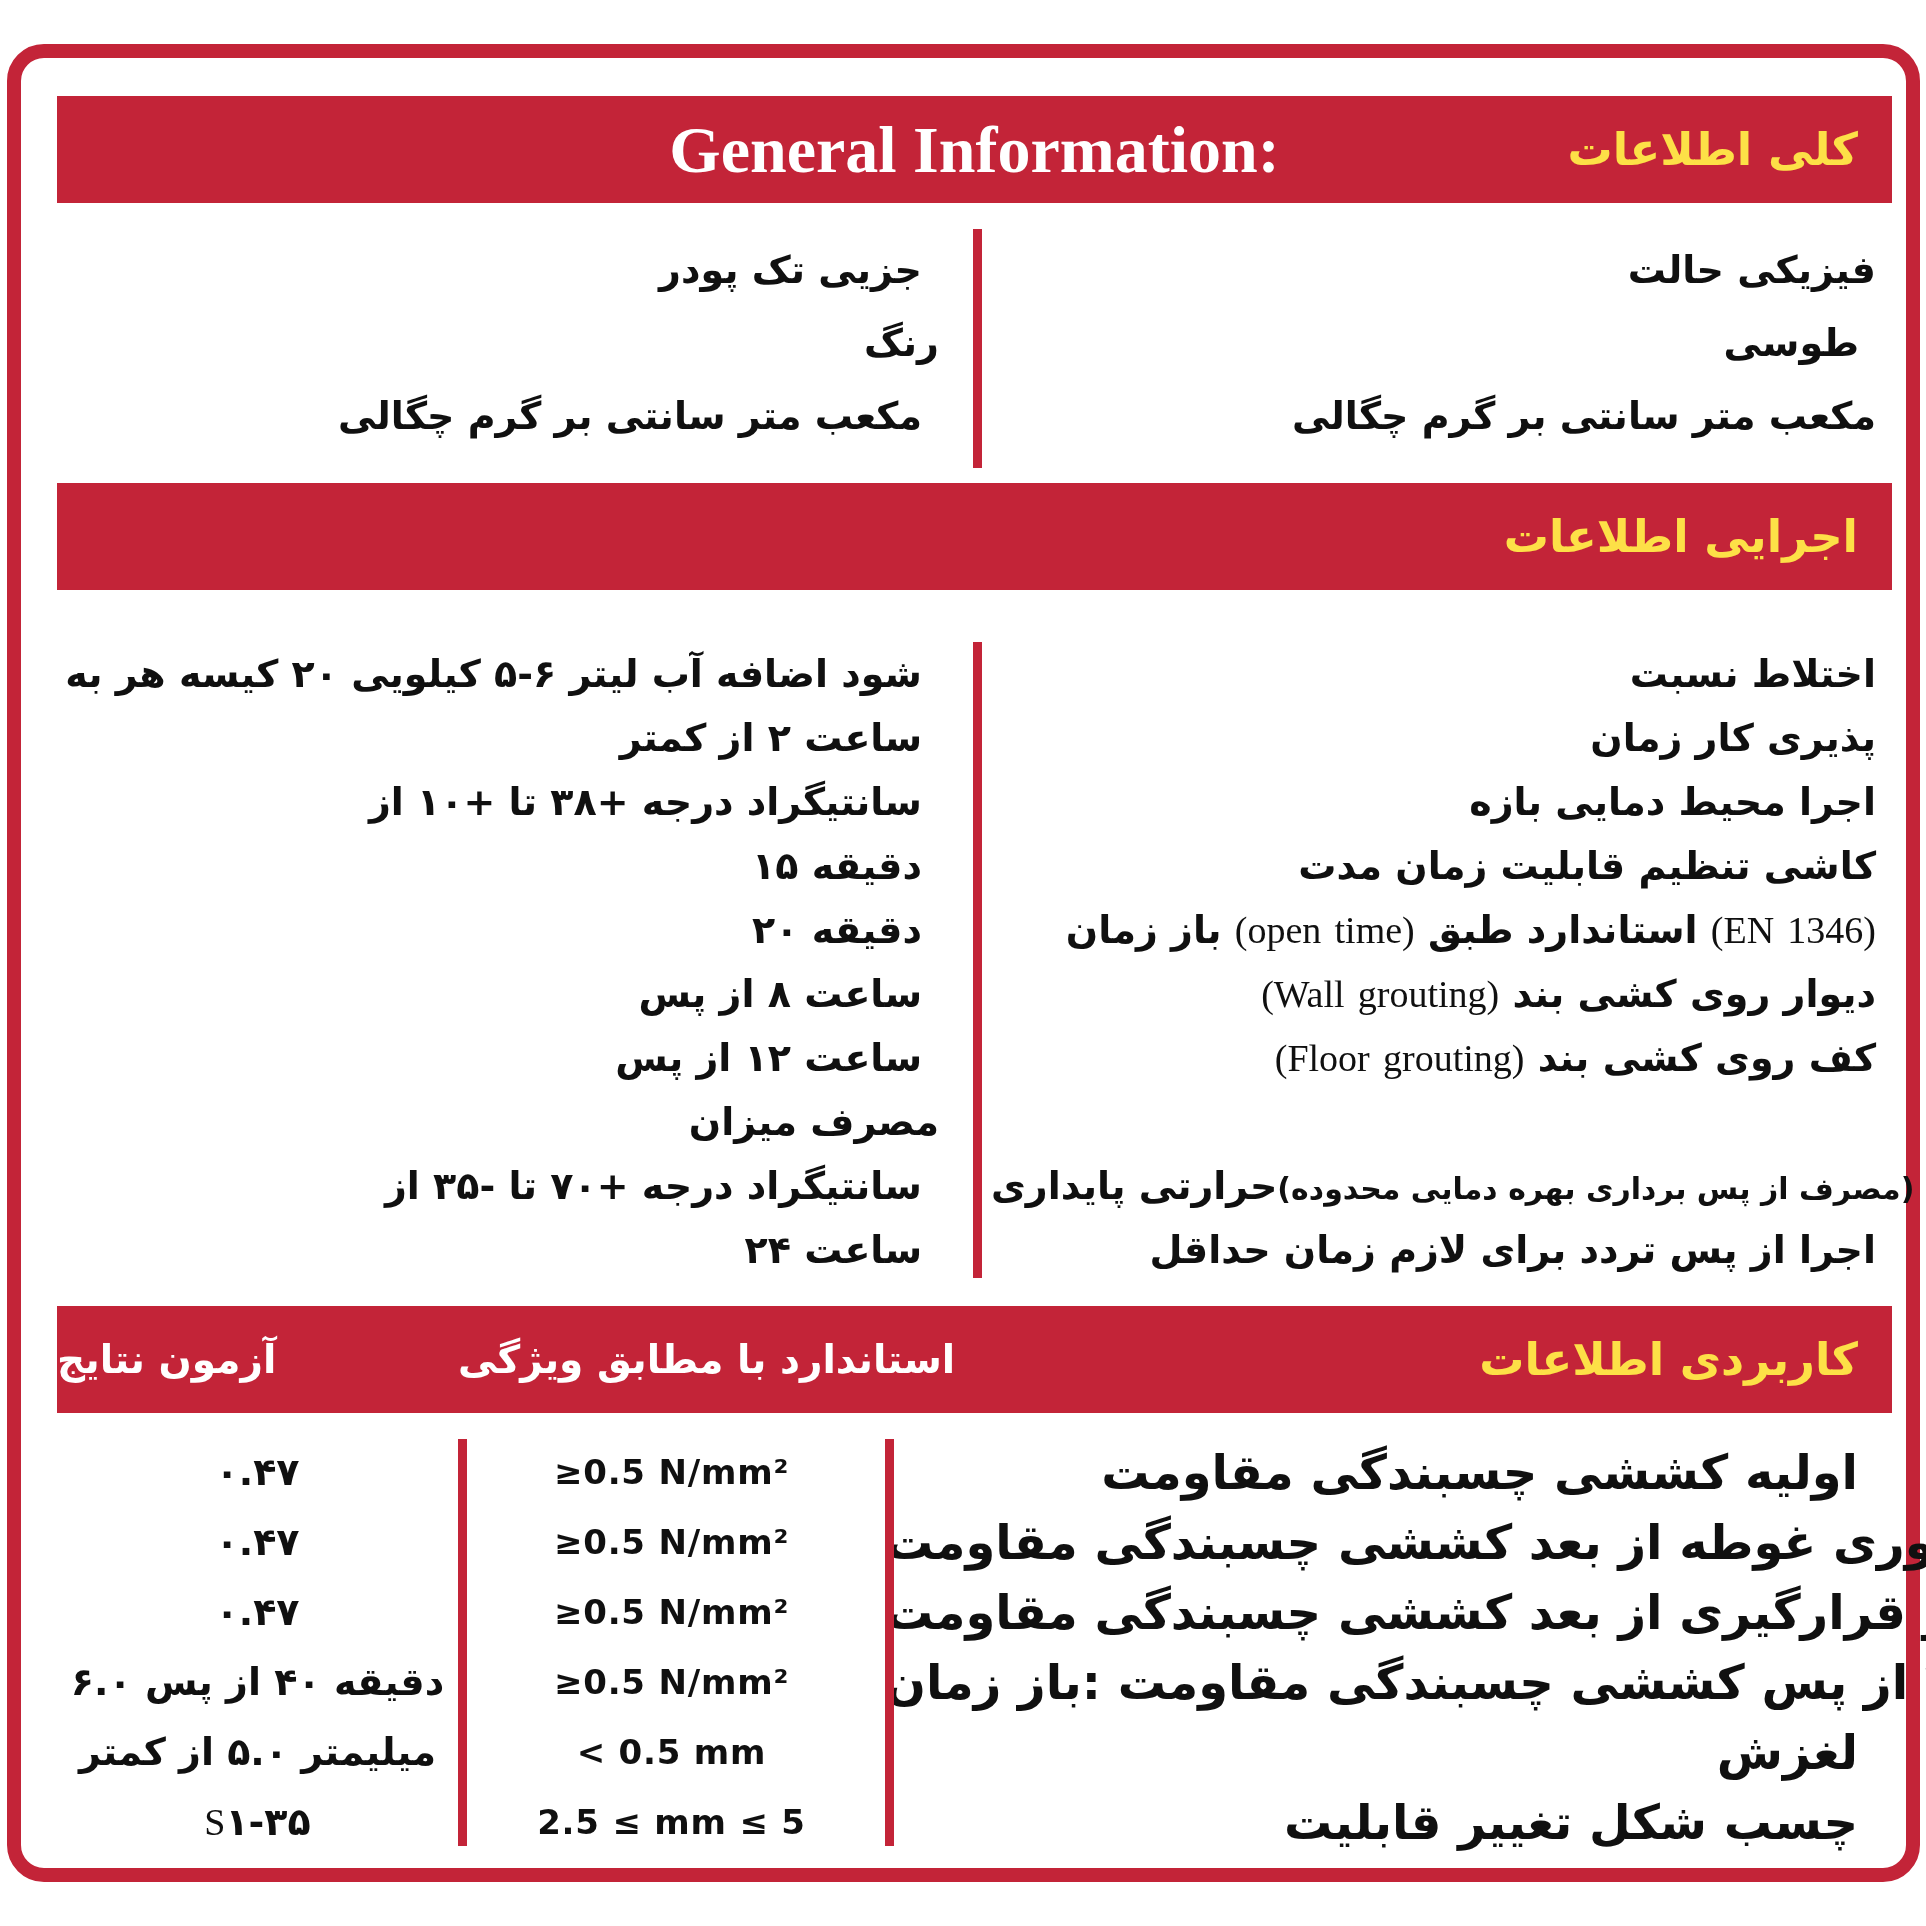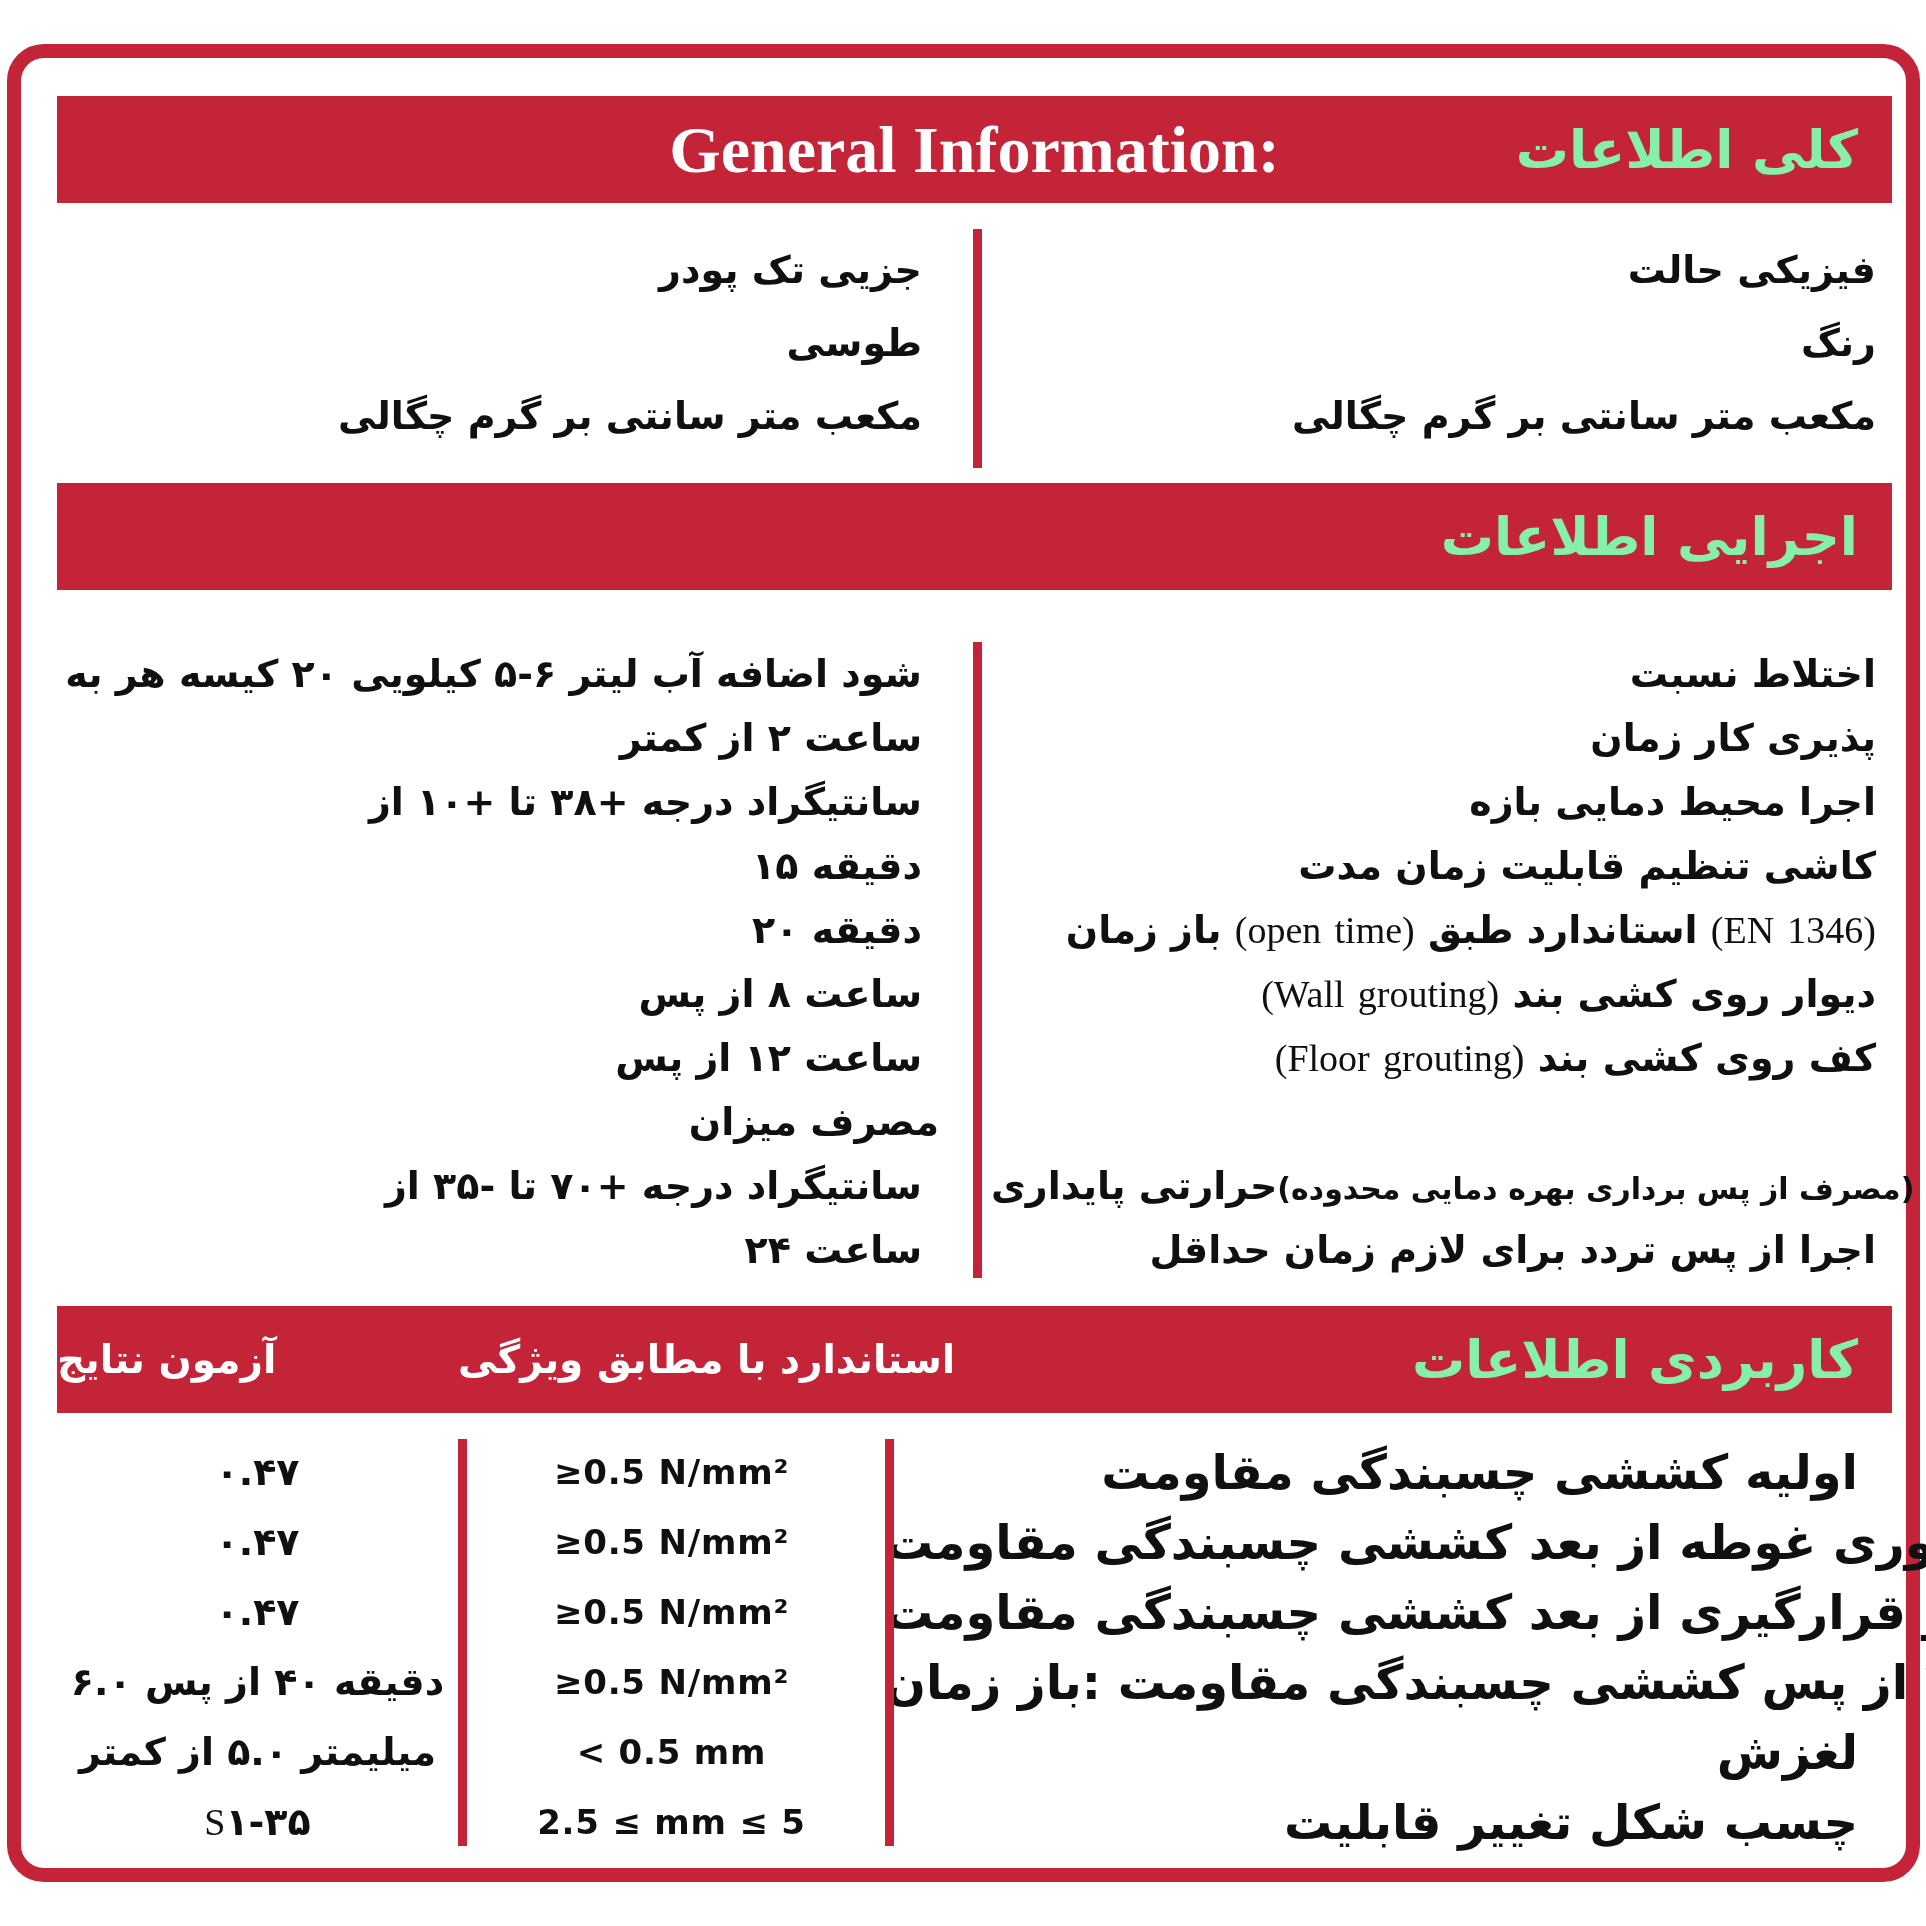--- a/index.html
+++ b/index.html
@@ -5,21 +5,21 @@
   :root{ --red:#c32438; --ink:#101010; }
   html,body{margin:0;padding:0;background:#ffffff;}
   .page{position:relative;width:1926px;height:1926px;background:#fff;overflow:hidden;
         font-family:"DejaVu Sans",sans-serif;color:var(--ink);}
   .frame{position:absolute;left:6.8px;top:44px;width:1913px;height:1838px;box-sizing:border-box;
          border:14.4px solid var(--red);border-radius:37px;}
   .content{position:absolute;left:57px;top:96px;width:1835px;}
 
   .bar{position:relative;height:107px;background:var(--red);}
   .bar-title-fa{position:absolute;right:34px;top:0;height:117px;line-height:107px;
-                font-size:53px;font-weight:700;color:#86efac;white-space:nowrap;}
+                font-size:45px;font-weight:700;color:#fde047;white-space:nowrap;}
   .bar-title-en{position:absolute;left:0;right:0;top:0;height:107px;line-height:107px;text-align:center;
                 font-size:66px;font-weight:700;color:#fff;font-family:"Liberation Serif",serif;white-space:nowrap;}
   .bar-col{position:absolute;top:0;height:107px;line-height:107px;text-align:left;
            font-size:39px;font-weight:700;color:#fff;white-space:nowrap;}
   .bar-col.results{left:0;width:401px;}
   .bar-col.standard{left:401px;width:427px;}
 
   .sec{position:relative;}
   .vline{position:absolute;width:8.5px;background:var(--red);}
   .sec1-pad{padding:30px 0 30.5px 0;}
@@ -56,22 +56,22 @@
     </div>
     <div class="sec sec1">
       <div class="vline" style="left:916px;top:26px;height:239px;"></div>
       <div class="sec1-pad">
 
       <div class="row12">
           <div class="cell val"><span dir="rtl">پودر</span> <span dir="rtl">تک</span> <span dir="rtl">جزیی</span></div>
           <div class="cell lbl"><span><span dir="rtl">حالت</span> <span dir="rtl">فیزیکی</span></span><span class="note"></span></div>
         </div>
           <div class="row12">
+          <div class="cell lbl"><span><span dir="rtl">رنگ</span></span><span class="note"></span></div>
           <div class="cell val"><span dir="rtl">طوسی</span></div>
-          <div class="cell lbl"><span><span dir="rtl">رنگ</span></span><span class="note"></span></div>
         </div>
           <div class="row12">
           <div class="cell val"><span dir="rtl">چگالی</span> <span dir="rtl">گرم</span> <span dir="rtl">بر</span> <span dir="rtl">سانتی</span> <span dir="rtl">متر</span> <span dir="rtl">مکعب</span></div>
           <div class="cell lbl"><span><span dir="rtl">چگالی</span> <span dir="rtl">گرم</span> <span dir="rtl">بر</span> <span dir="rtl">سانتی</span> <span dir="rtl">متر</span> <span dir="rtl">مکعب</span></span><span class="note"></span></div>
         </div>
         </div>
     </div>
 
     <div class="bar">
       <div class="bar-title-fa"><span dir="rtl">اطلاعات</span> <span dir="rtl">اجرایی</span></div>

